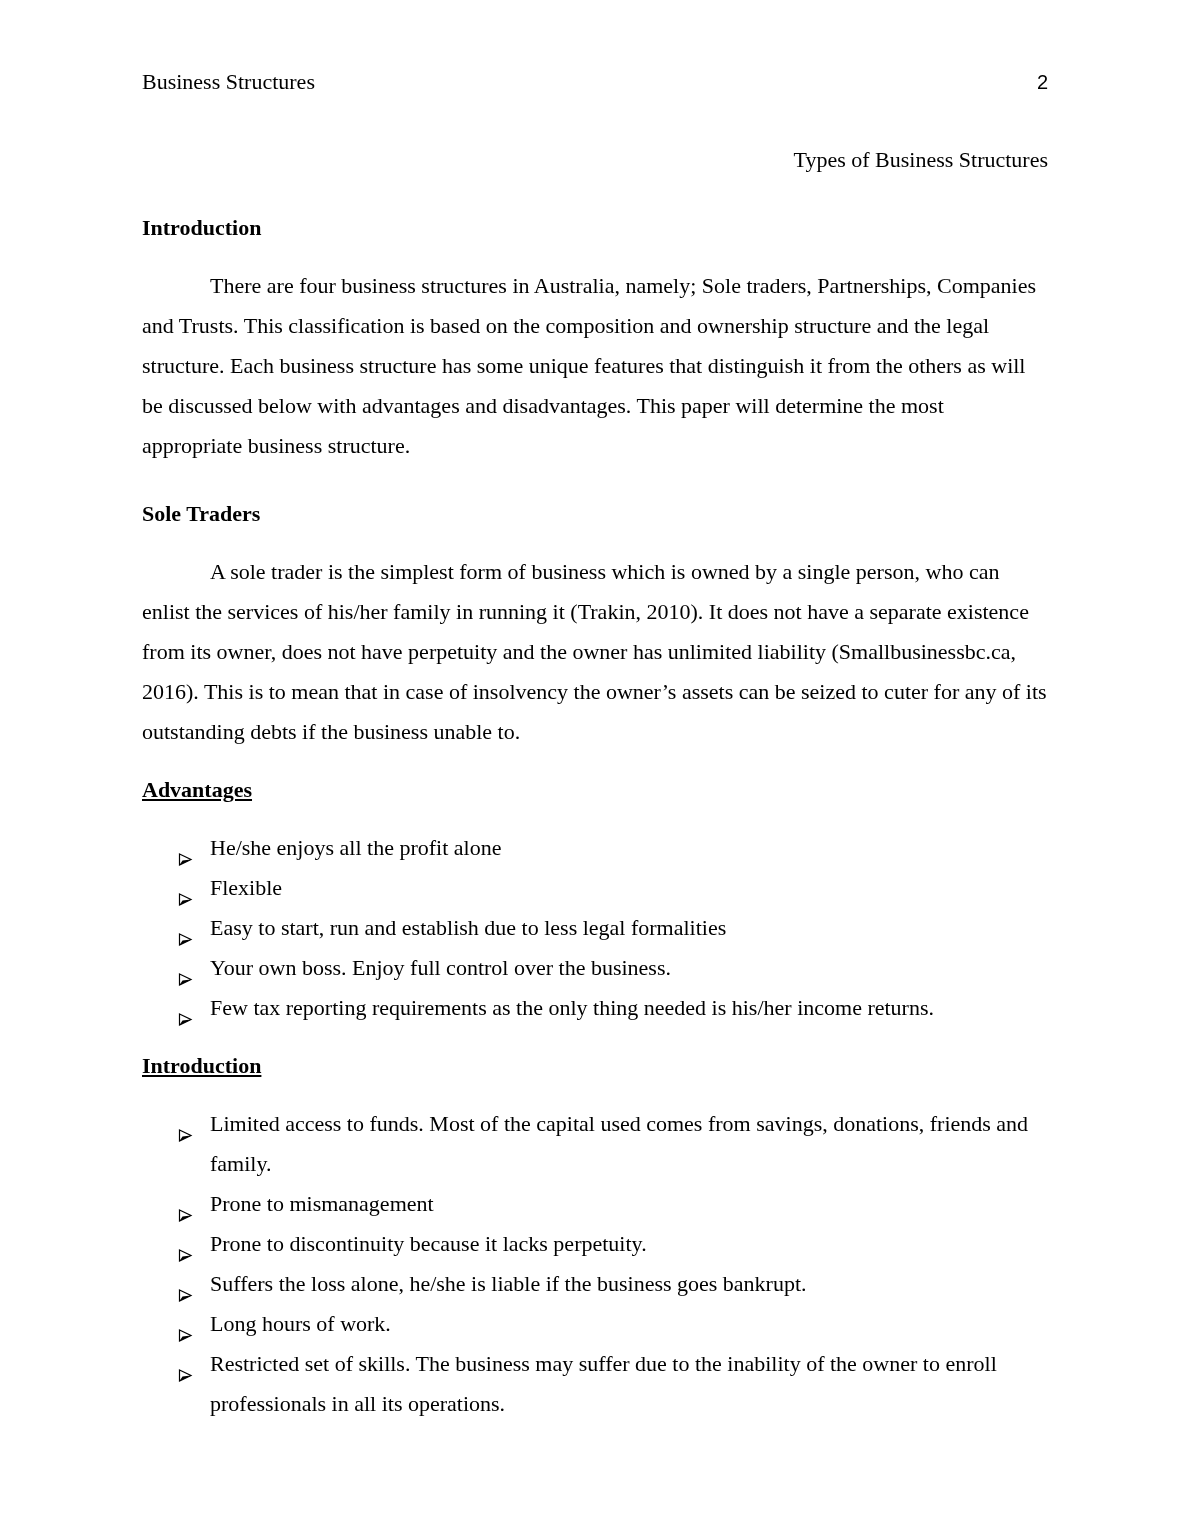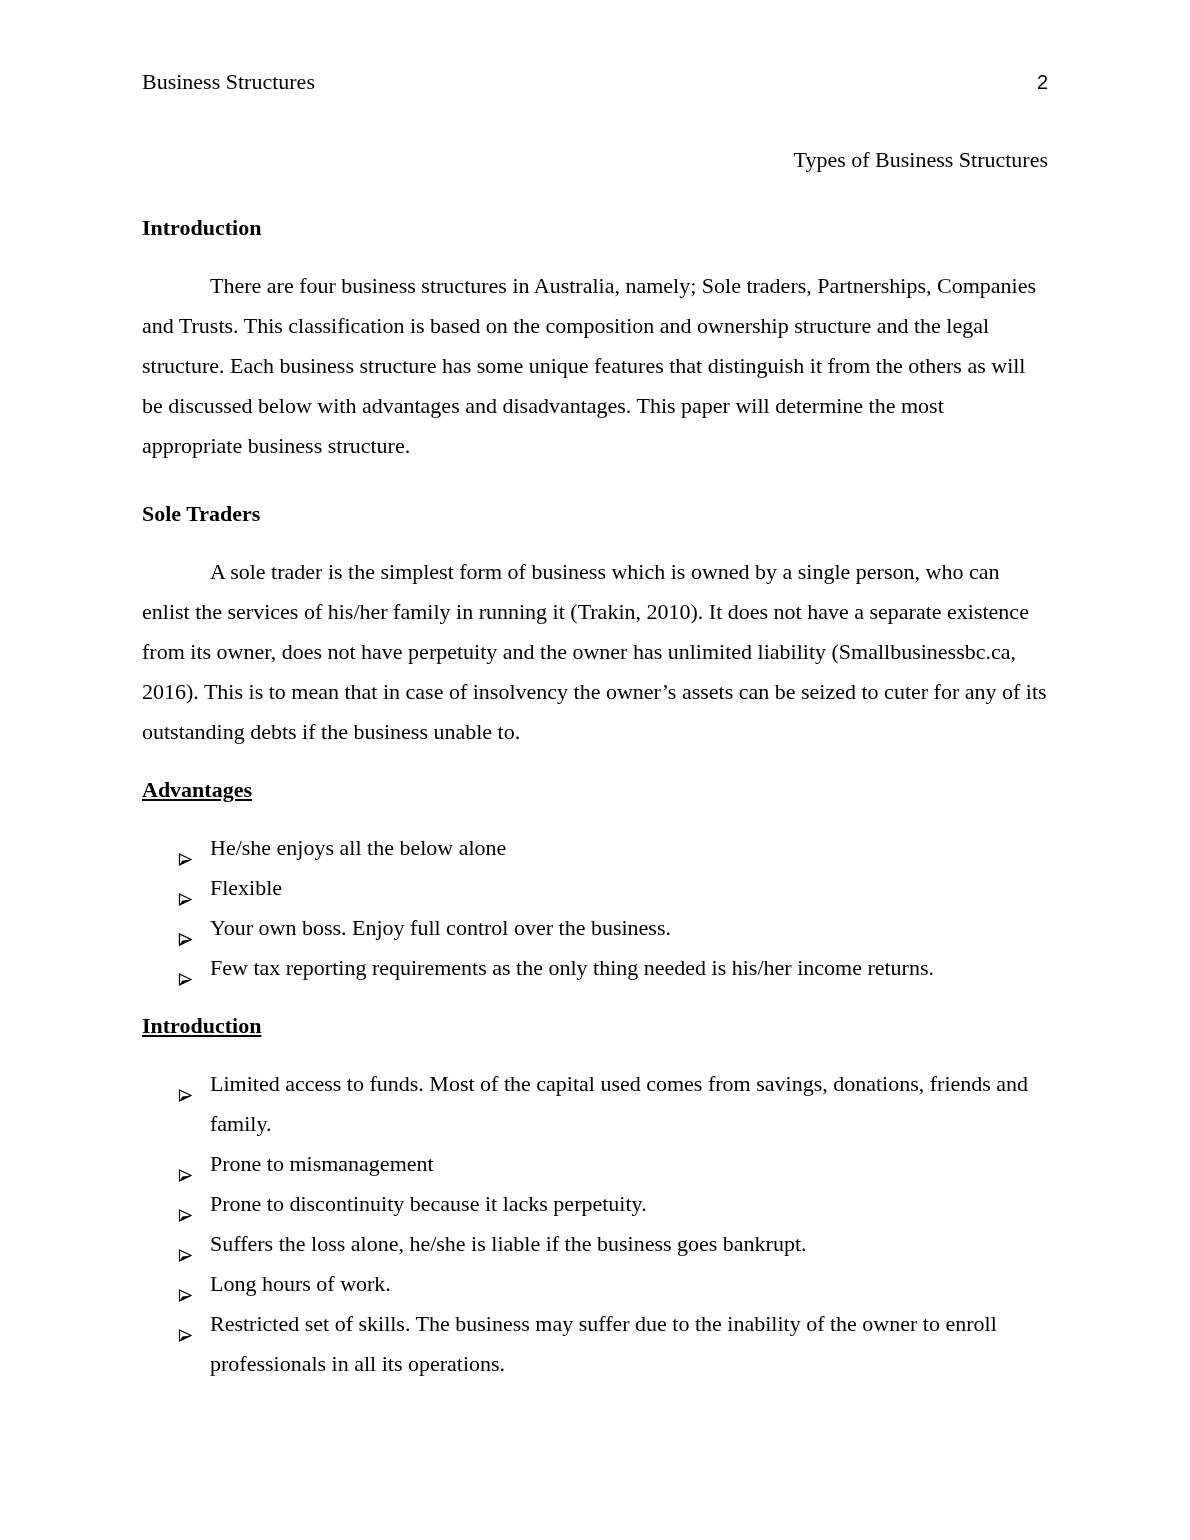--- a/index.html
+++ b/index.html
@@ -92,34 +92,35 @@
   <h2 class="section-heading">Sole Traders</h2>
   <p class="para">A sole trader is the simplest form of business which is owned by a single person, who can enlist the services of his/her family in running it (Trakin, 2010). It does not have a separate existence from its owner, does not have perpetuity and the owner has unlimited liability (Smallbusinessbc.ca, 2016). This is to mean that in case of insolvency the owner’s assets can be seized to cuter for any of its outstanding debts if the business unable to.</p>
 
   <h3 class="sub-heading">Advantages</h3>
   <ul class="arrow-list">
     <li>
       <span class="bullet-icon"><svg width="15" height="15" viewBox="0 0 15 15">
             <path d="M1.5 2 L13 7.5 L1.5 13 Z" fill="#ffffff" stroke="#000000" stroke-width="1.2"></path>
             <path d="M1.5 13 L13 7.5 L4.5 8.6 Z" fill="#000000"></path>
           </svg></span>
-      <span class="li-text">He/she enjoys all the below alone</span>
+      <span class="li-text">He/she enjoys all the profit alone</span>
     </li>
     <li>
       <span class="bullet-icon"><svg width="15" height="15" viewBox="0 0 15 15">
             <path d="M1.5 2 L13 7.5 L1.5 13 Z" fill="#ffffff" stroke="#000000" stroke-width="1.2"></path>
             <path d="M1.5 13 L13 7.5 L4.5 8.6 Z" fill="#000000"></path>
           </svg></span>
       <span class="li-text">Flexible</span>
     </li>
     <li>
       <span class="bullet-icon"><svg width="15" height="15" viewBox="0 0 15 15">
             <path d="M1.5 2 L13 7.5 L1.5 13 Z" fill="#ffffff" stroke="#000000" stroke-width="1.2"></path>
             <path d="M1.5 13 L13 7.5 L4.5 8.6 Z" fill="#000000"></path>
           </svg></span>
+      <span class="li-text">Easy to start, run and establish due to less legal formalities</span>
     </li>
     <li>
       <span class="bullet-icon"><svg width="15" height="15" viewBox="0 0 15 15">
             <path d="M1.5 2 L13 7.5 L1.5 13 Z" fill="#ffffff" stroke="#000000" stroke-width="1.2"></path>
             <path d="M1.5 13 L13 7.5 L4.5 8.6 Z" fill="#000000"></path>
           </svg></span>
       <span class="li-text">Your own boss. Enjoy full control over the business.</span>
     </li>
     <li>
       <span class="bullet-icon"><svg width="15" height="15" viewBox="0 0 15 15">

